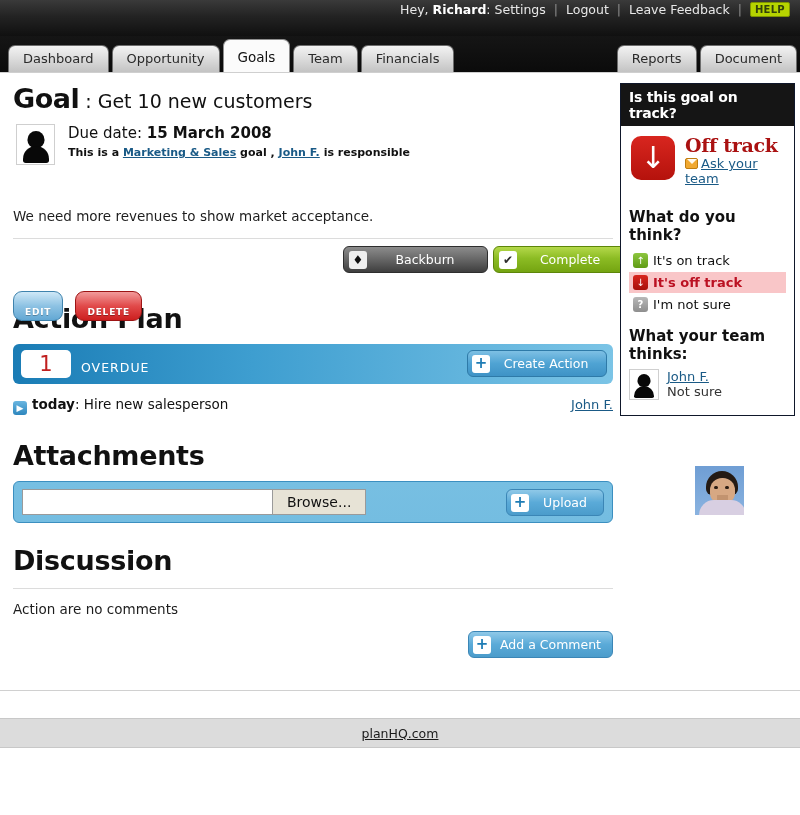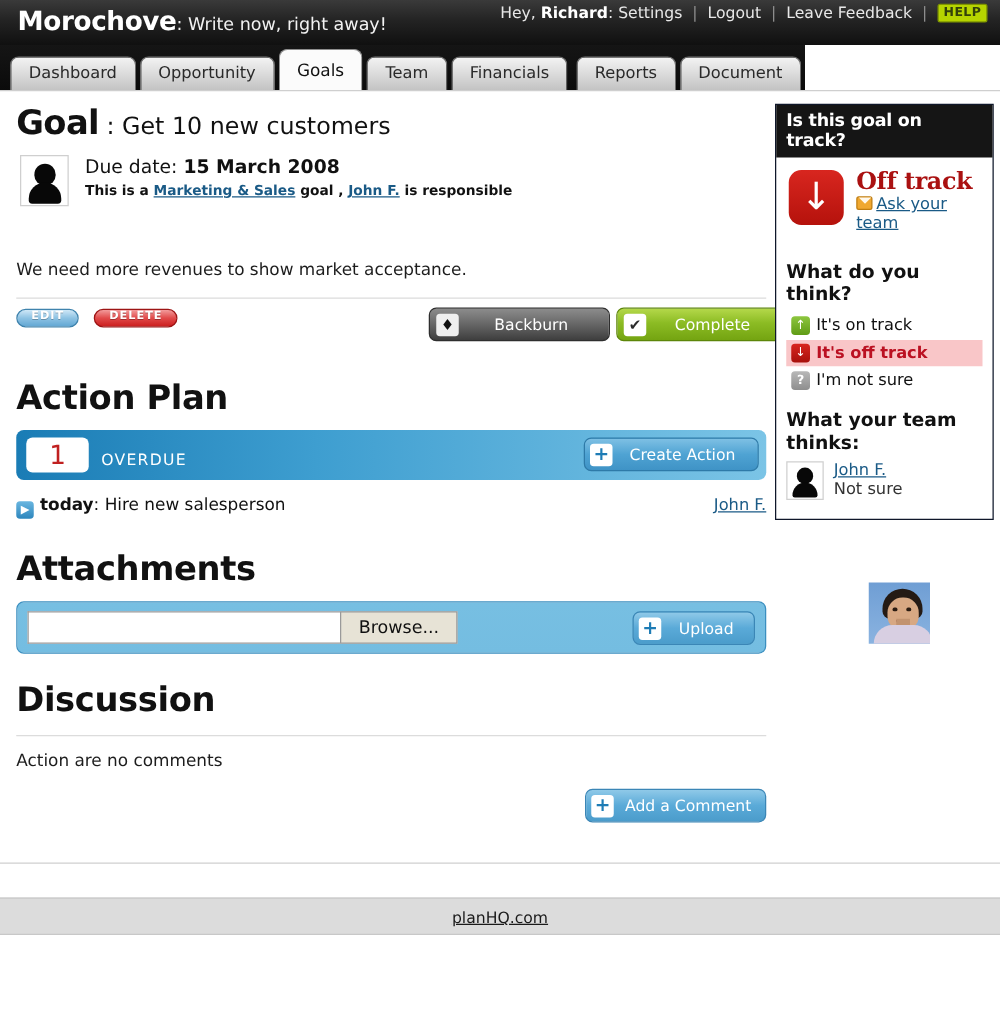--- a/index.html
+++ b/index.html
@@ -37,21 +37,21 @@
   .useracct .sep { color:#8d8d8d; margin:0 4px; }
   .helpbadge {
     display:inline-block; background:#b6d400; color:#33410a;
     border:1px solid #7f9500; border-radius:2px;
     font-size:10px; font-weight:bold; padding:1px 4px 1px 4px;
     letter-spacing:0.3px; vertical-align:1px;
   }
 
   
   .tabstrip {
-    position:relative; height:36px; width:644px;
+    position:relative; height:36px; width:800px;
     background:linear-gradient(to bottom,#151515 0%, #0b0b0b 100%);
   }
   .tabs-left { position:absolute; left:8px; bottom:0; display:flex; align-items:flex-end; }
   .tabs-right { position:absolute; right:0px; bottom:0; display:flex; align-items:flex-start; }
   .tab {
     background:linear-gradient(to bottom,#f3f3f3 0%, #d9d9d9 55%, #c3c3c3 100%);
     border:1px solid #6d6d6d; border-bottom:none;
     border-radius:7px 7px 0 0;
     color:#2a2a2a; font-size:13px;
     padding:5px 14px 5px 14px;
@@ -100,22 +100,22 @@
   .meta-lines a { color:#1a5a86; text-decoration:underline; }
 
   .desc { margin-top:36px; font-size:13.5px; color:#1d1d1d; }
 
   .rule { border-top:1px solid #dcdcdc; margin:14px 0 0 0; height:0; }
 
   
   .btnrow { position:relative; height:34px; margin-top:8px; }
   .pill {
     display:inline-block; color:#fff; font-size:9px; font-weight:bold;
-    letter-spacing:0.8px; padding:0 11px 3px 11px;
-    border-radius:9px; cursor:pointer; vertical-align:top;
+    letter-spacing:0.8px; padding:15px 11px 3px 11px;
+    border-radius:9px; cursor:pointer; vertical-align:top;margin-top:44px;
   }
   .pill.edit {
     background:linear-gradient(to bottom,#cfe8f7 0%, #8dc2e3 50%, #63a8d4 100%);
     border:1px solid #3f83ad; text-shadow:0 1px 0 rgba(0,0,0,0.25);
   }
   .pill.delete {
     background:linear-gradient(to bottom,#f29b9b 0%, #e14a4a 50%, #cc1f1f 100%);
     border:1px solid #9d1414; margin-left:7px; text-shadow:0 1px 0 rgba(0,0,0,0.3);
   }
   .bigbtn {
@@ -331,23 +331,20 @@
   .footer a { color:#1a1a1a; font-size:12.5px; text-decoration:underline; }
   .belowfoot { position:absolute; left:0; top:749px; width:800px; height:66px; background:#fff; }
   .clear { clear:both; }
 </style>
 </head>
 <body>
 
 <div class="page">
 
   <div class="topbar">
-    <div class="brand">
-      <span class="bname">Morochove</span><span class="btag">: Write now, right away!</span>
-    </div>
     <div class="useracct">
       <span>Hey,</span>
       <span class="uname">Richard</span><span>:</span>
       <a href="#">Settings</a>
       <span class="sep">|</span>
       <a href="#">Logout</a>
       <span class="sep">|</span>
       <a href="#">Leave Feedback</a>
       <span class="sep">|</span>
       <span class="helpbadge">HELP</span>

